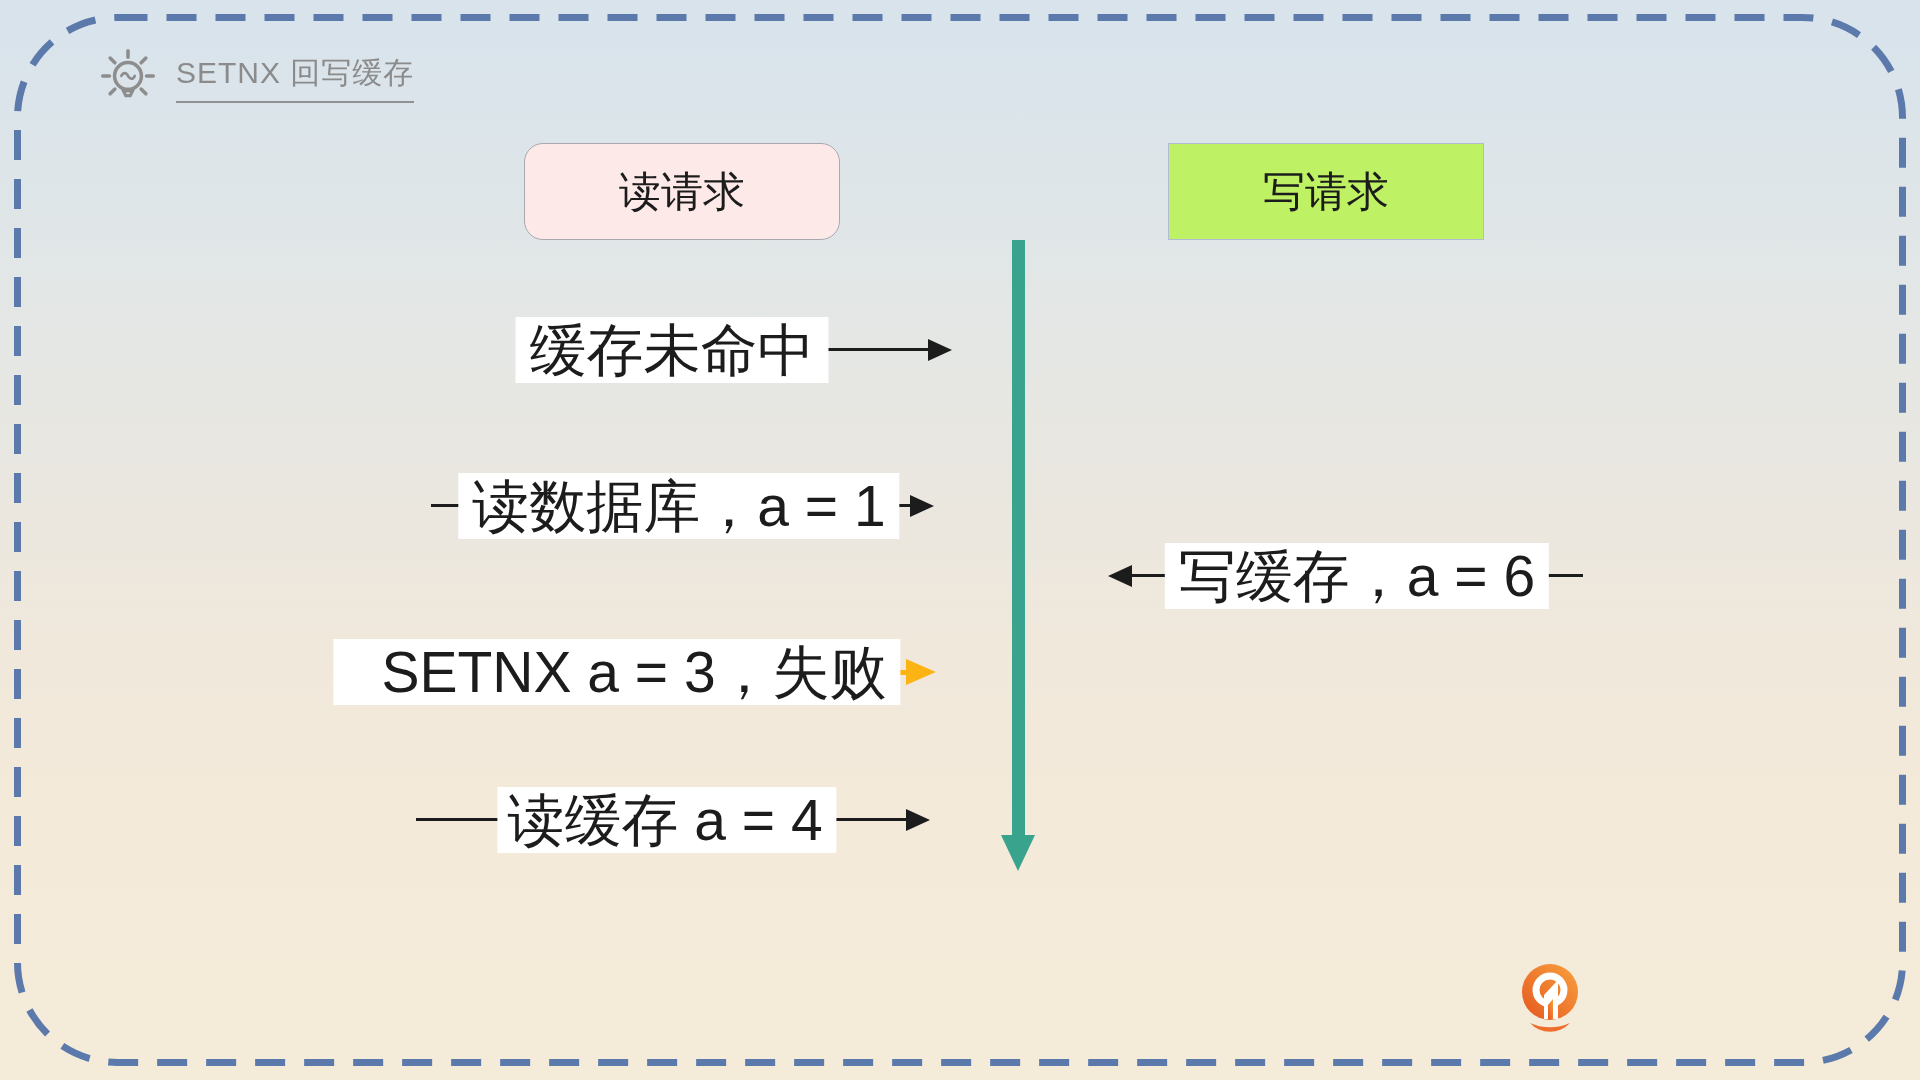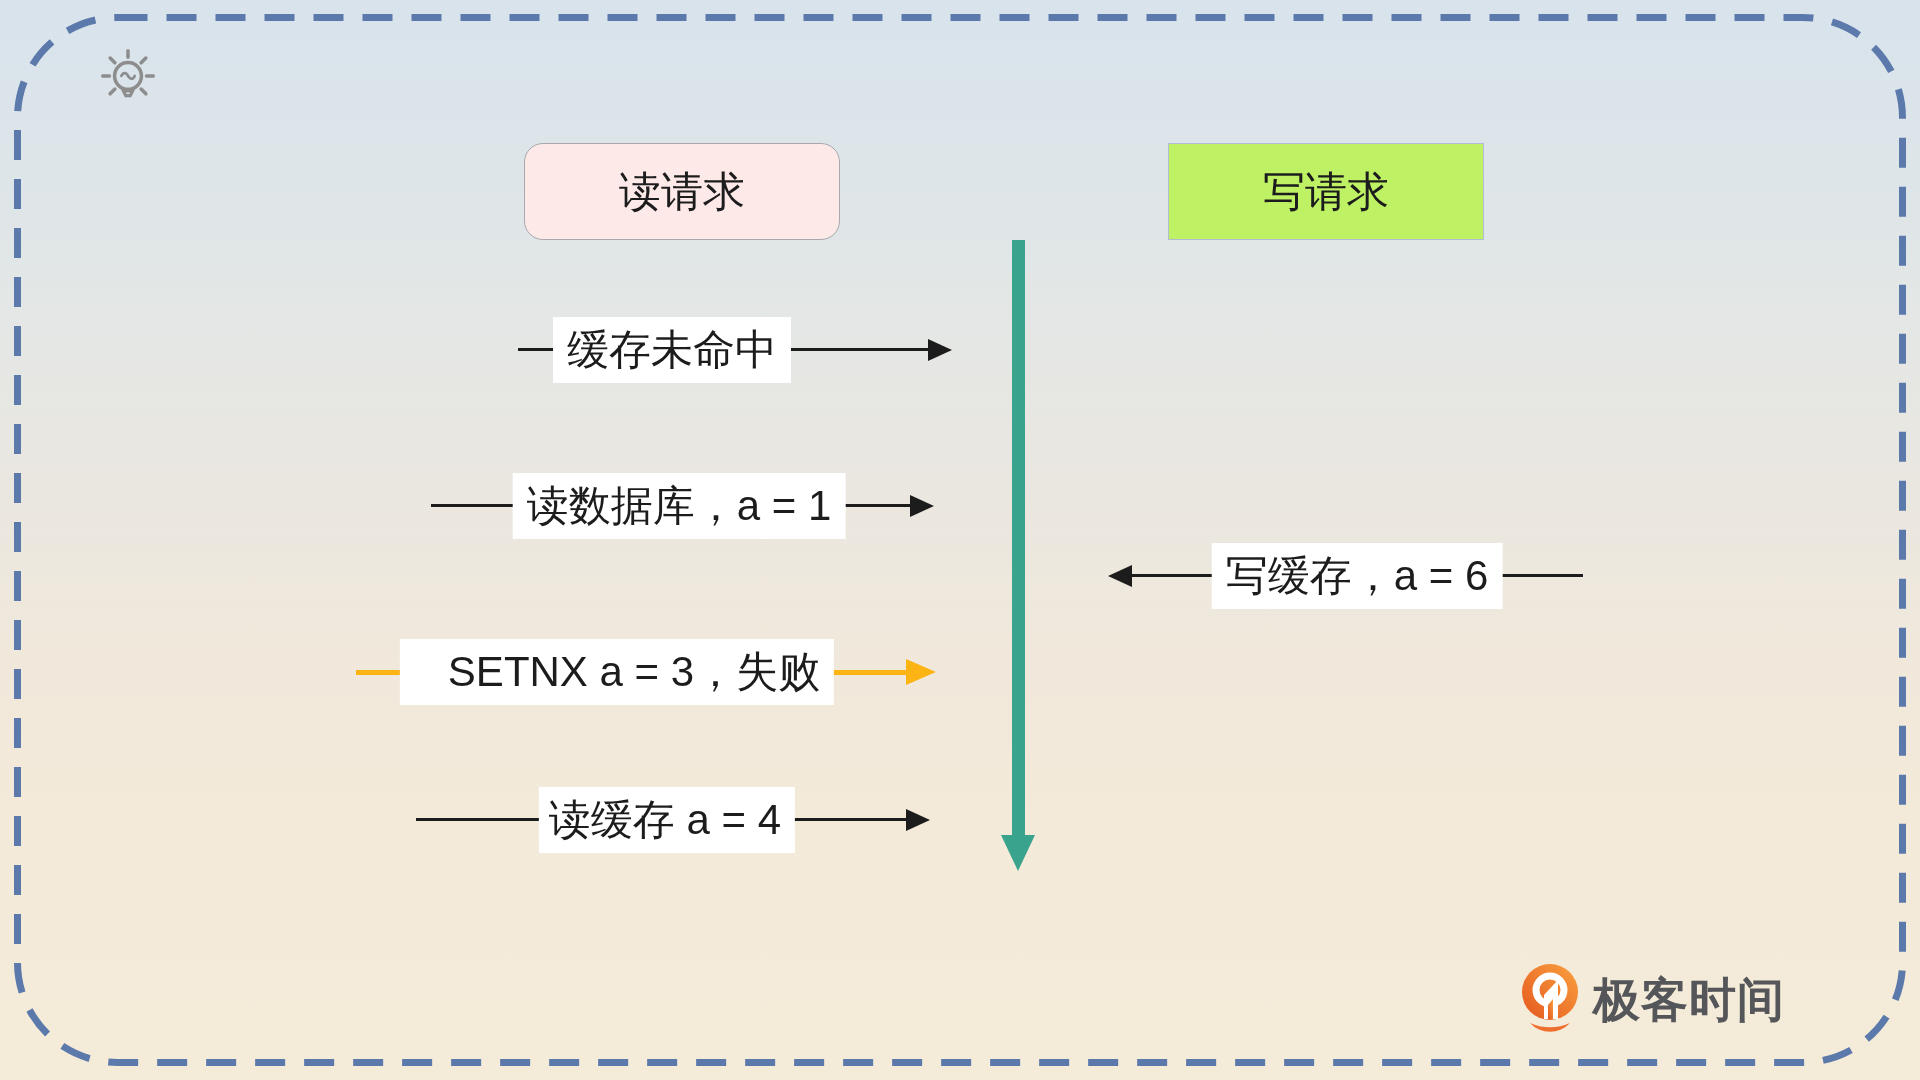--- a/index.html
+++ b/index.html
@@ -38,21 +38,21 @@
     position:absolute;width:0;height:0;
     border-top:11px solid transparent;border-bottom:11px solid transparent;
     border-right:24px solid #1c1c1c;
   }
   .head-r.yel{
     border-top:13px solid transparent;border-bottom:13px solid transparent;
     border-left:30px solid #fcb415;
   }
   .lbl{
     position:absolute;transform:translateX(-50%);
-    background:#ffffff;color:#1c1c1c;font-size:42px;line-height:54px;
+    background:#ffffff;color:#1c1c1c;font-size:57px;line-height:54px;
     padding:6px 14px;white-space:nowrap;
   }
   .logo{position:absolute;left:1519px;top:963px;display:flex;align-items:center;gap:12px;}
   .logo-text{font-size:47px;font-weight:600;color:#54565a;letter-spacing:1px;white-space:nowrap;}
   .icon{display:block;}
 </style>
 </head>
 <body>
 
 <div>
@@ -71,20 +71,21 @@
           <line x1="31" y1="11" x2="31" y2="4.5"></line>
           <line x1="43.7" y1="16.3" x2="48.3" y2="11.7"></line>
           <line x1="49" y1="29" x2="55.5" y2="29"></line>
           <line x1="43.7" y1="41.7" x2="48.3" y2="46.3"></line>
           <line x1="18.3" y1="41.7" x2="13.7" y2="46.3"></line>
           <line x1="13" y1="29" x2="6.5" y2="29"></line>
           <line x1="18.3" y1="16.3" x2="13.7" y2="11.7"></line>
         </g>
       </g>
     </svg>
+    <div class="title-text">SETNX 回写缓存</div>
   </div>
 
   <div class="hdr hdr-read">读请求</div>
   <div class="hdr hdr-write">写请求</div>
 
   <div class="tl-shaft"></div>
   <div class="tl-head"></div>
 
   <div>
     <div class="line" style="left:518px;top:348px;width:412px;"></div>
@@ -123,16 +124,15 @@
           <stop offset="0" stop-color="#e4571f"></stop>
           <stop offset="1" stop-color="#f9a13e"></stop>
         </linearGradient>
       </defs>
       <circle cx="31" cy="29" r="28" fill="url(#gk)"></circle>
       <circle cx="31" cy="27" r="14" fill="none" stroke="#ffffff" stroke-width="7"></circle>
       <polygon points="25,56 25,32 39,17 39,56" fill="#ffffff"></polygon>
       <polygon points="29,42 34,36 34,56 29,56" fill="url(#gk)"></polygon>
       <path d="M11,60 A27 27 0 0 0 51,60 A34 22 0 0 1 11,60 Z" fill="#ee6f2d"></path>
     </svg>
-    <div class="logo-text">极客时间</div>
   </div>
 
 </div>
 
 </body></html>

